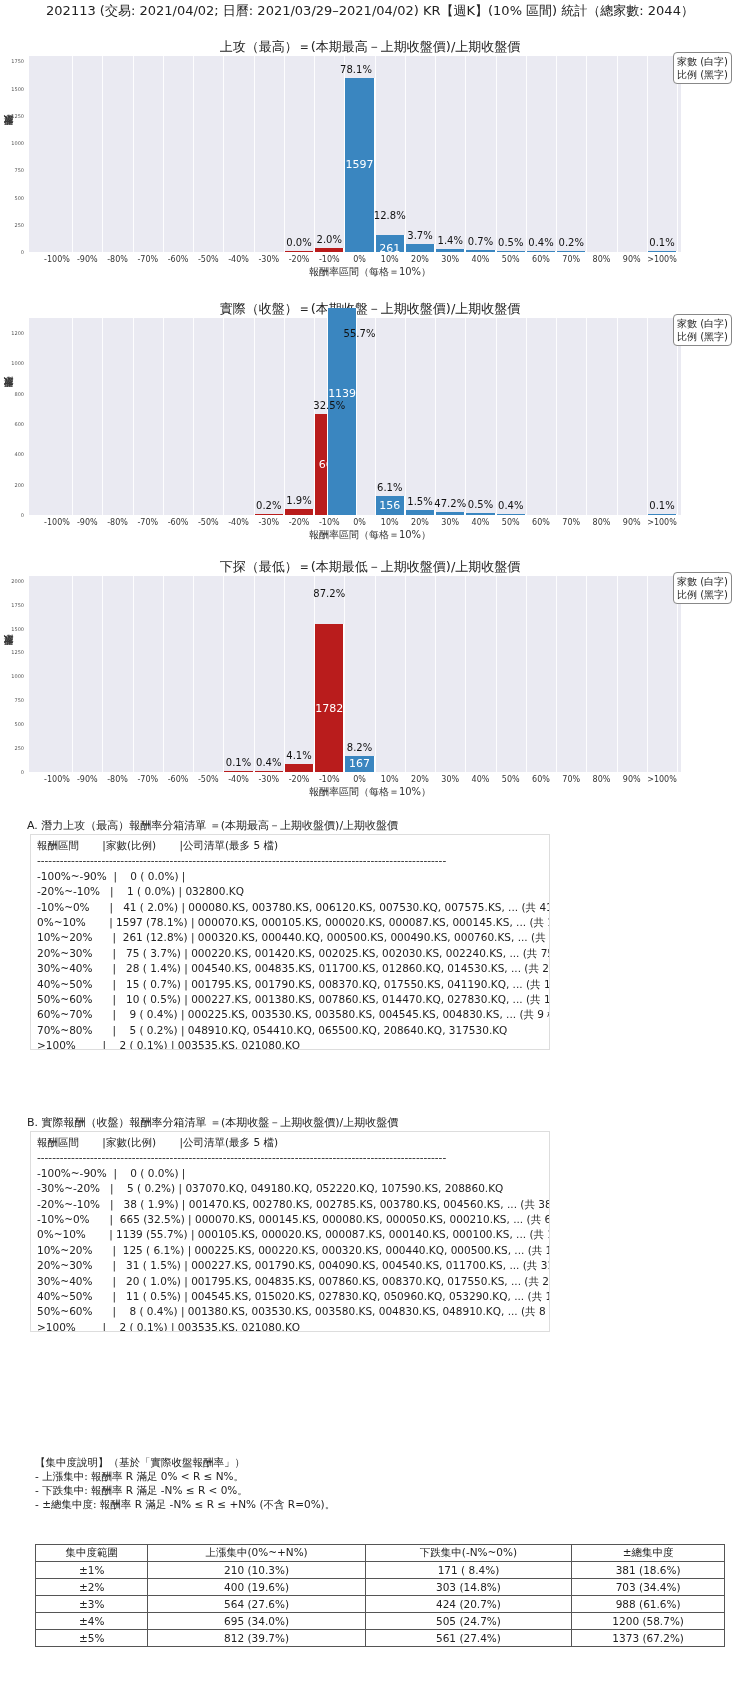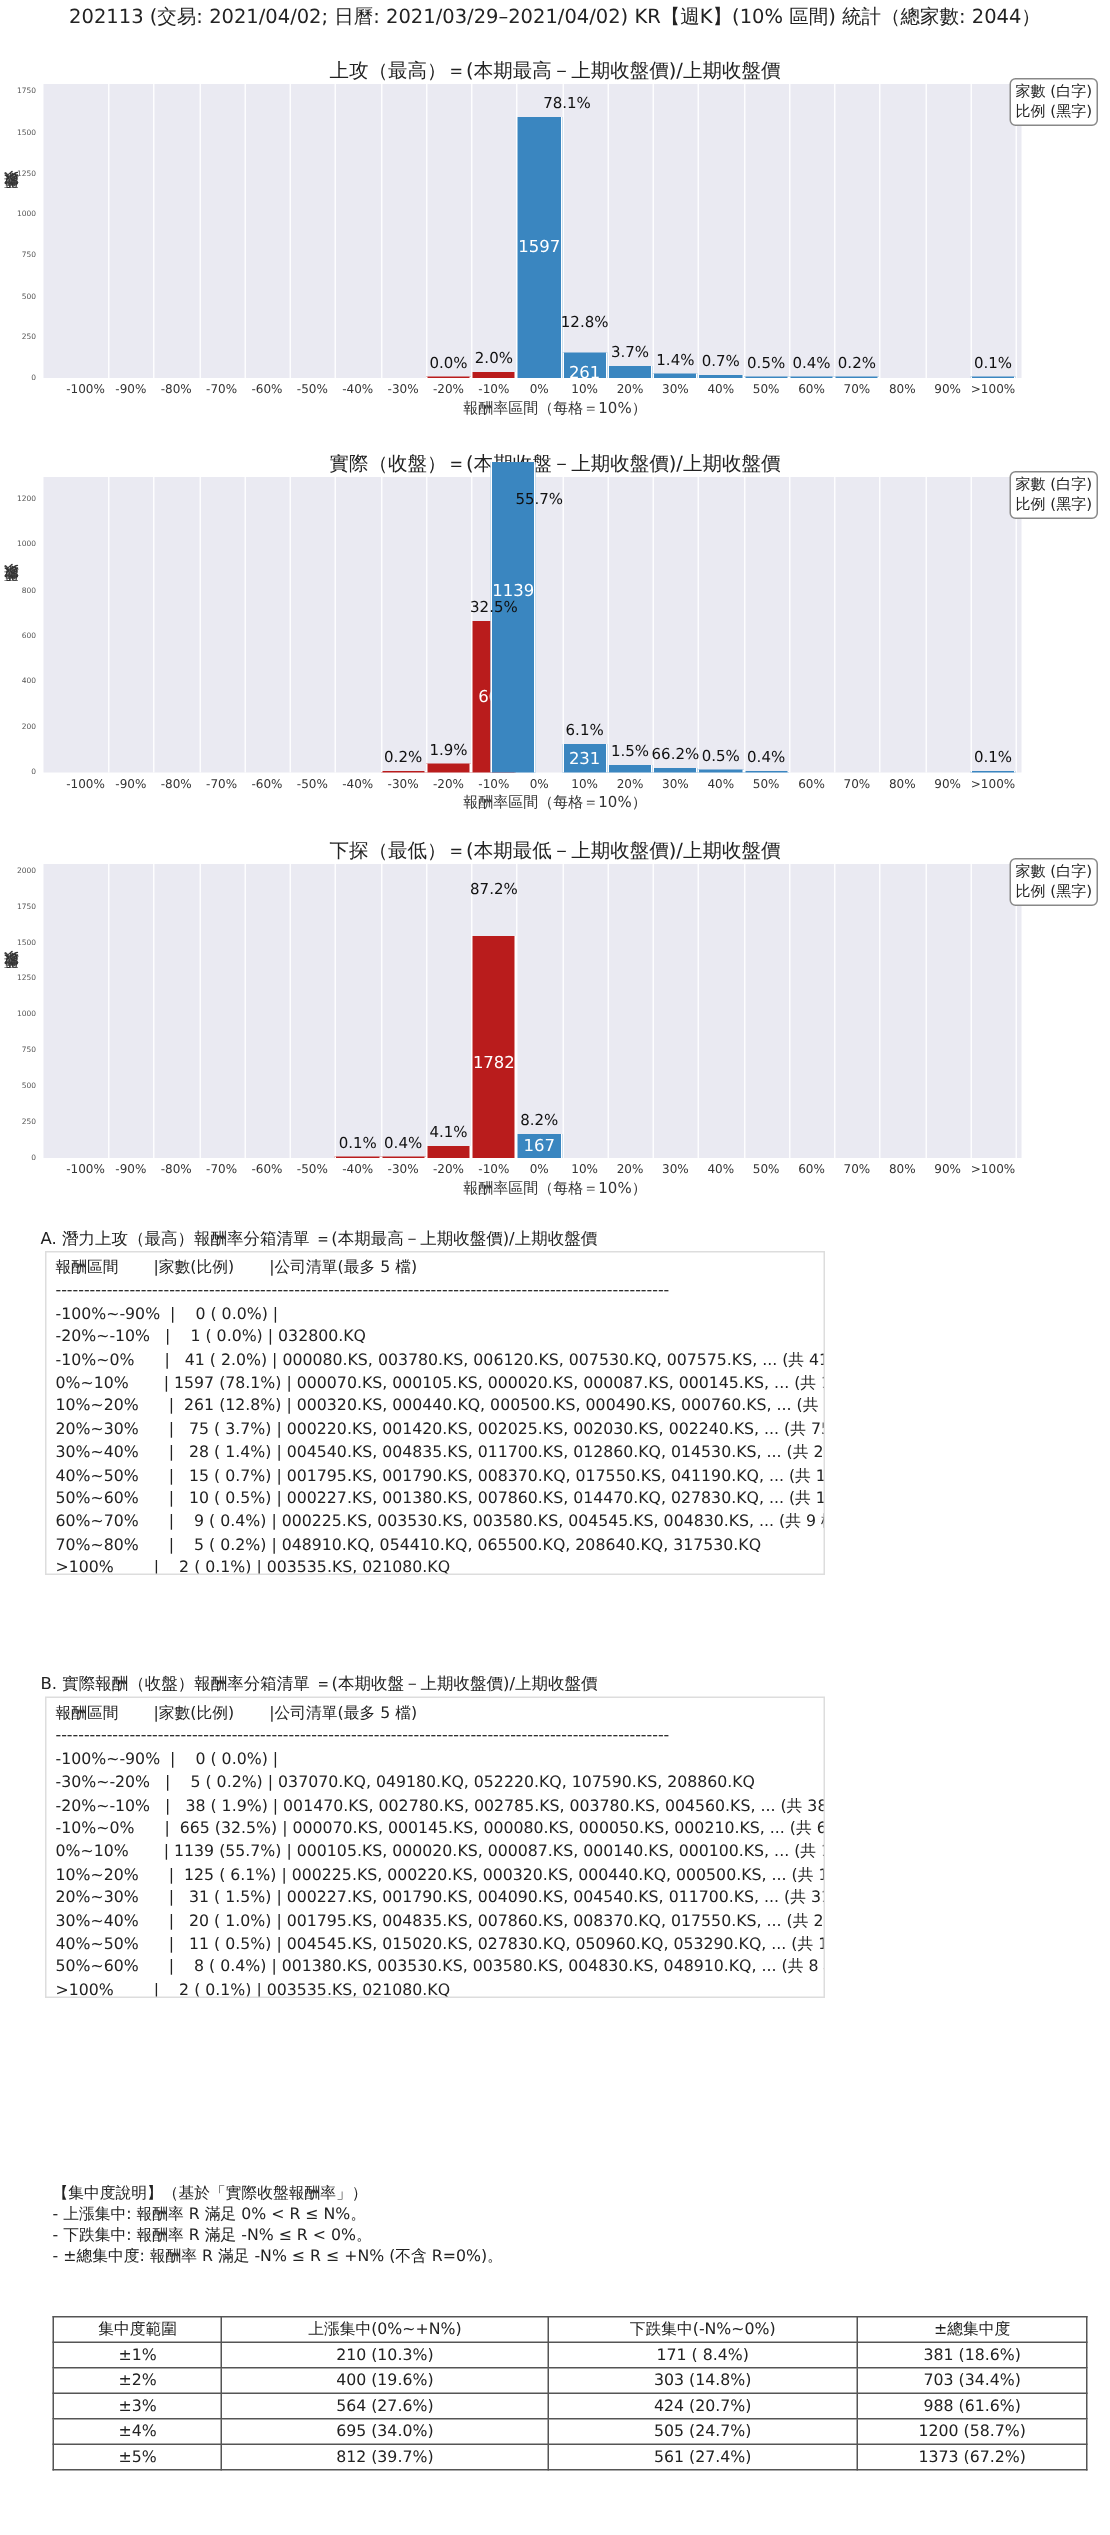--- a/index.html
+++ b/index.html
@@ -101,21 +101,21 @@
     <div class="ytick" style="left: 4px; top: 211px;">0</div>
     <div class="ytick" style="left: 4px; top: 183.778px;">250</div>
     <div class="ytick" style="left: 4px; top: 156.556px;">500</div>
     <div class="ytick" style="left: 4px; top: 129.333px;">750</div>
     <div class="ytick" style="left: 4px; top: 102.111px;">1000</div>
     <div class="ytick" style="left: 4px; top: 74.8889px;">1250</div>
     <div class="ytick" style="left: 4px; top: 47.6667px;">1500</div>
     <div class="ytick" style="left: 4px; top: 20.4444px;">1750</div>
     <div class="bar-pct" style="left: 269px; top: 198.5px;">0.0%</div>
     <div class="bar-pct" style="left: 299.25px; top: 195.536px;">2.0%</div>
-    <div class="bar-pct" style="left: 348px; top: 26.1044px;">78.1%</div>
+    <div class="bar-pct" style="left: 326px; top: 26.1044px;">78.1%</div>
     <div class="bar-pct" style="left: 359.75px; top: 171.58px;">12.8%</div>
     <div class="bar-pct" style="left: 390px; top: 191.833px;">3.7%</div>
     <div class="bar-pct" style="left: 420.25px; top: 196.951px;">1.4%</div>
     <div class="bar-pct" style="left: 450.5px; top: 198.367px;">0.7%</div>
     <div class="bar-pct" style="left: 480.75px; top: 198.5px;">0.5%</div>
     <div class="bar-pct" style="left: 511px; top: 198.5px;">0.4%</div>
     <div class="bar-pct" style="left: 541.25px; top: 198.5px;">0.2%</div>
     <div class="bar-pct" style="left: 632px; top: 198.5px;">0.1%</div>
   </div>
 
@@ -146,21 +146,21 @@
       <div class="gridline" style="left: 648.125px;"></div>
       <div class="bar neg" style="left: 224.625px; width: 30.25px; height: 1.5px;"></div>
       <div class="bar neg" style="left: 254.875px; width: 30.25px; height: 5.75846px;"></div>
       <div class="bar neg" style="left: 285.125px; width: 30.25px; height: 100.773px;">
         <div class="bar-count" style="top: 43.3865px;">665</div>
       </div>
       <div class="bar pos" style="left: 298px; width: 30.25px; height: 207px;">
         <div class="bar-count" style="top: 79.3012px;">1139</div>
       </div>
       <div class="bar pos" style="left: 345.625px; width: 30.25px; height: 18.9423px;">
-        <div class="bar-count" style="top: 2.47115px;">231</div>
+        <div class="bar-count" style="top: 2.47115px;">156</div>
       </div>
       <div class="bar pos" style="left: 375.875px; width: 30.25px; height: 4.69769px;"></div>
       <div class="bar pos" style="left: 406.125px; width: 30.25px; height: 3.03077px;"></div>
       <div class="bar pos" style="left: 436.375px; width: 30.25px; height: 1.66692px;"></div>
       <div class="bar pos" style="left: 466.625px; width: 30.25px; height: 1.5px;"></div>
       <div class="bar pos" style="left: 617.875px; width: 30.25px; height: 1.5px;"></div>
     </div>
   <div class="legend" style="top:14px;">
     <div>家數 (白字)</div>
     <div>比例 (黑字)</div>
@@ -193,21 +193,21 @@
     <div class="ytick" style="left: 4px; top: 121.077px;">600</div>
     <div class="ytick" style="left: 4px; top: 90.7692px;">800</div>
     <div class="ytick" style="left: 4px; top: 60.4615px;">1000</div>
     <div class="ytick" style="left: 4px; top: 30.1538px;">1200</div>
     <div class="bar-pct" style="left: 238.75px; top: 199.5px;">0.2%</div>
     <div class="bar-pct" style="left: 269px; top: 195.242px;">1.9%</div>
     <div class="bar-pct" style="left: 299.25px; top: 100.227px;">32.5%</div>
     <div class="bar-pct" style="left: 329.5px; top: 28.3977px;">55.7%</div>
     <div class="bar-pct" style="left: 359.75px; top: 182.058px;">6.1%</div>
     <div class="bar-pct" style="left: 390px; top: 196.302px;">1.5%</div>
-    <div class="bar-pct" style="left: 420.25px; top: 197.969px;">66.2%</div>
+    <div class="bar-pct" style="left: 420.25px; top: 197.969px;">47.2%</div>
     <div class="bar-pct" style="left: 450.5px; top: 199.333px;">0.5%</div>
     <div class="bar-pct" style="left: 480.75px; top: 199.5px;">0.4%</div>
     <div class="bar-pct" style="left: 632px; top: 199.5px;">0.1%</div>
   </div>
 
 <div class="chart" id="chart3" style="top:558px;height:250px;">
   <div class="chart-title">下探（最低）＝(本期最低－上期收盤價)/上期收盤價</div>
   <div class="ylabel" style="top:95px;">股票家數</div>
   <div class="plot" style="top:18px;height:196px;">
       <div class="gridline" style="left: 43.125px;"></div>

